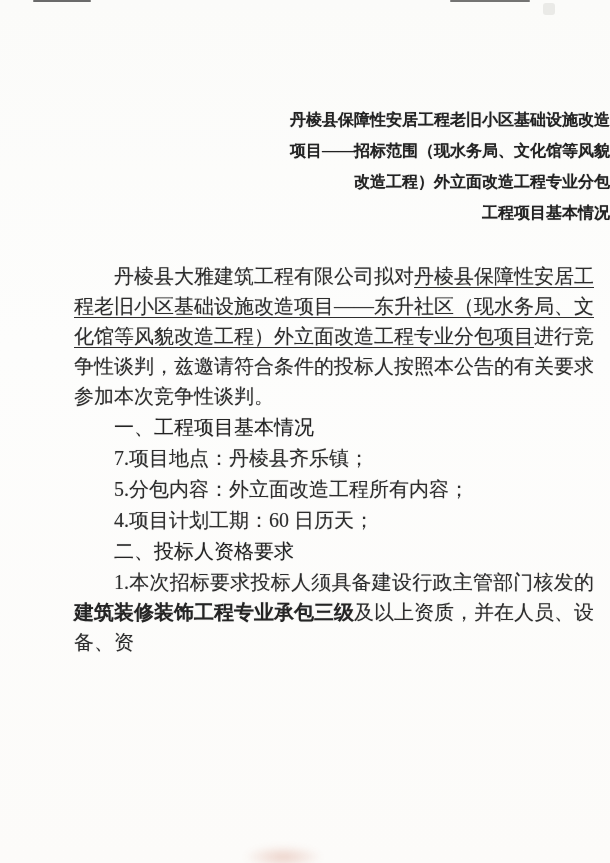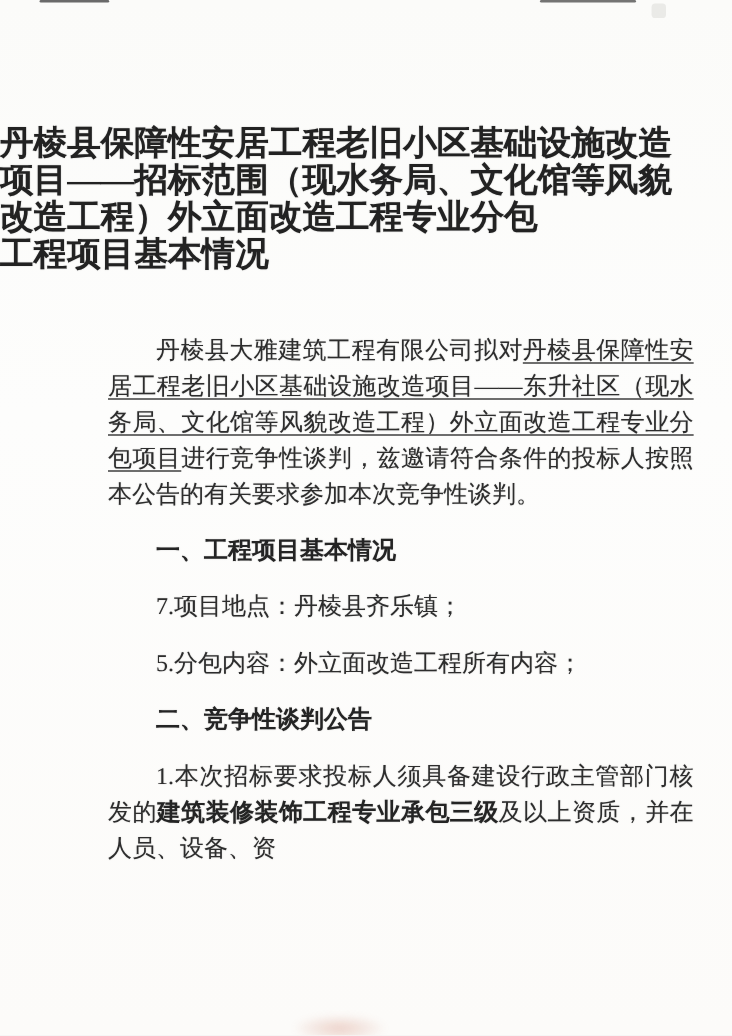--- a/index.html
+++ b/index.html
@@ -29,34 +29,34 @@
   .artifact.a-corner{left:543px;top:3px;width:12px;height:12px;background:#b9b9b4;opacity:.25;border-radius:3px;}
   
   .smudge{
     position:absolute;left:243px;top:845px;width:80px;height:24px;
     background:radial-gradient(ellipse at center, var(--seal-smudge) 0%, rgba(217,160,143,0) 70%);
     opacity:.45;filter:blur(3px);
   }
   
   .title{
     position:absolute;left:0;right:0;top:104px;
-    text-align:left;
-    font-size:28px;line-height:31px;font-weight:700;
+    text-align:right;
+    font-size:16px;line-height:31px;font-weight:700;
     color:#222;
     text-shadow:0 0 1px rgba(40,40,40,.4);
   }
   
   .doc-body{
     position:absolute;left:73px;top:260px;width:522px;
     font-size:20px;line-height:30px;
     text-align:justify;text-justify:inter-character;
     text-shadow:0 0 1px rgba(45,45,45,.35);
   }
-  .para{margin:17px;text-indent:2em;}
-  .heading{font-weight:700;color:#242424;}
+  .para{margin:1px;text-indent:2em;}
+  .heading{font-weight:400;color:#242424;}
   .underline{
     text-decoration:underline;
     text-decoration-thickness:1px;
     text-underline-offset:4px;
   }
   .bold{font-weight:700;color:#242424;}
 </style>
 </head>
 <body>
 
@@ -72,20 +72,21 @@
     <div>改造工程）外立面改造工程专业分包</div>
     <div>工程项目基本情况</div>
   </div>
 
   <div class="doc-body">
     <p class="para"><span>丹棱县大雅建筑工程有限公司拟对</span><span class="underline">丹棱县保障性安居工程老旧小区基础设施改造项目——东升社区（现水务局、文化馆等风貌改造工程）外立面改造工程专业分包项目</span><span>进行竞争性谈判，兹邀请符合条件的投标人按照本公告的有关要求参加本次竞争性谈判。</span></p>
 
     <p class="para heading">一、工程项目基本情况</p>
     <p class="para">7.项目地点：丹棱县齐乐镇；</p>
     <p class="para">5.分包内容：外立面改造工程所有内容；</p>
+    <p class="para">4.项目计划工期：60 日历天；</p>
 
-    <p class="para heading">二、竞争性谈判公告</p>
+    <p class="para heading">二、投标人资格要求</p>
     <p class="para"><span>1.本次招标要求投标人须具备建设行政主管部门核发的</span><span class="bold">建筑装修装饰工程专业承包三级</span><span>及以上资质，并在人员、设备、资</span></p>
   </div>
 
   <div class="smudge"></div>
 
 </div>
 
 </body></html>

